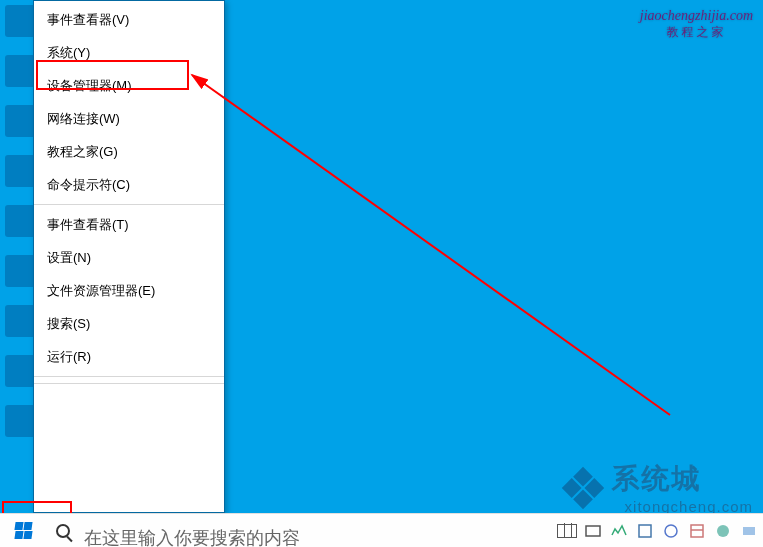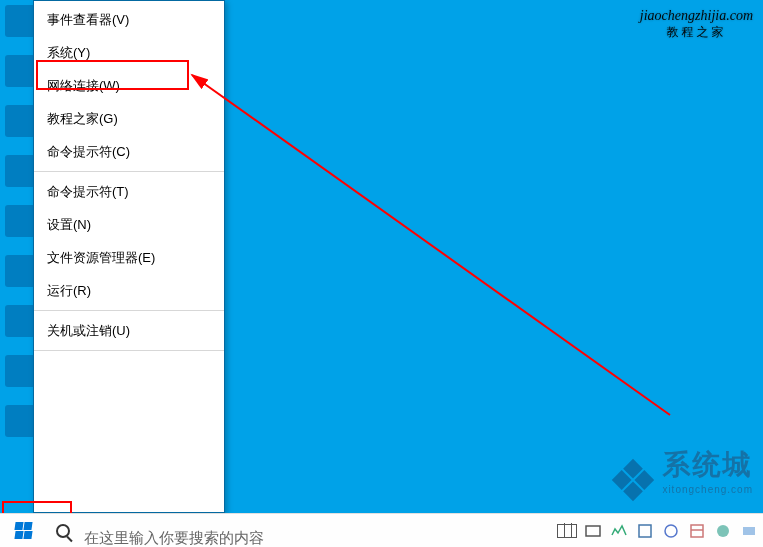--- a/index.html
+++ b/index.html
@@ -76,84 +76,85 @@
 .winlogo span { background: #0078d7; transform: skewX(-8deg); }
 .search-btn {
   width: 34px; height: 34px;
   display: flex; align-items: center; justify-content: center;
 }
 .mag { width: 14px; height: 14px; border: 2px solid #333; border-radius: 50%; position: relative; }
 .mag::after { content: ""; position: absolute; width: 7px; height: 2px; background: #333; bottom: -4px; right: -5px; transform: rotate(45deg); }
 .search-box {
   height: 20px; line-height: 34px;
   color: #666;
-  font-size: 15px;
+  font-size: 18px;
   padding-left: 4px;
   flex: 0 0 320px;
 }
 .tb-spacer { flex: 1; }
 .tb-tray { display: flex; align-items: center; height: 34px; padding-right: 4px; gap: 6px; }
 .tb-ico { width: 20px; height: 20px; display: flex; align-items: center; justify-content: center; }
 .tb-taskview { width: 22px; height: 14px; border: 1.5px solid #555; position: relative; }
 .tb-taskview::before, .tb-taskview::after { content:""; position:absolute; width:5px; height:14px; border-left:1.5px solid #555; top:-1.5px; }
 .tb-taskview::before { left:6px; } .tb-taskview::after { left:13px; }
 .watermark-top {
   position: absolute;
   right: 10px; top: 8px;
-  color: #000000;
+  color: #701a75;
   font-style: italic;
   font-family: cursive, serif;
   text-align: center;
   font-size: 14px;
   line-height: 16px;
   opacity: .95;
   text-shadow: 0 0 3px rgba(0,0,0,.3);
 }
 .watermark-top .cn { font-size: 12px; font-style: normal; letter-spacing: 3px; display: block; }
 .watermark-bottom {
   position: absolute;
-  right: 10px; bottom: 52px;
-  display: flex; align-items: flex-end;
+  right: 10px; bottom: 32px;
+  display: flex; align-items: center;
   color: #2e3a59;
   opacity: .45;
 }
 .wb-logo { display: grid; grid-template-columns: 14px 14px; grid-template-rows: 14px 14px; gap: 2px; transform: rotate(45deg); margin-right: 14px; }
 .wb-logo span { background: #103a6a; }
 .wb-text { font-size: 28px; font-weight: bold; letter-spacing: 2px; }
-.wb-sub { font-size: 10px; letter-spacing: 1px; color:#2e3a59; }
+.wb-sub { font-size: 15px; letter-spacing: 1px; color:#2e3a59;margin-left:13px; }
 </style>
 </head>
 <body>
 
 <div class="desktop">
   <div class="desktop-icons">
     <div class="di"></div>
     <div class="di"></div>
     <div class="di"></div>
     <div class="di"></div>
     <div class="di"></div>
     <div class="di"></div>
     <div class="di"></div>
     <div class="di"></div>
     <div class="di"></div>
   </div>
 
   <div class="winx-menu">
     <div class="menu-item">事件查看器(V)</div>
     <div class="menu-item">系统(Y)</div>
+    <div class="menu-item">设备管理器(M)</div>
     <div class="menu-item">网络连接(W)</div>
     <div class="menu-item">教程之家(G)</div>
     <div class="menu-item">命令提示符(C)</div>
     <div class="sep"></div>
-    <div class="menu-item">命令提示符(T)</div>
+    <div class="menu-item">事件查看器(T)</div>
     <div class="menu-item">设置(N)</div>
     <div class="menu-item">文件资源管理器(E)</div>
+    <div class="menu-item">搜索(S)</div>
     <div class="menu-item">运行(R)</div>
     <div class="sep"></div>
-    <div class="menu-item">关机或注销(U)</div>
     <div class="sep"></div>
   </div>
 
   <div class="watermark-top">
     <span>jiaochengzhijia.com</span>
     <span class="cn">教程之家</span>
   </div>
 
   <div class="watermark-bottom">
     <div class="wb-logo">

